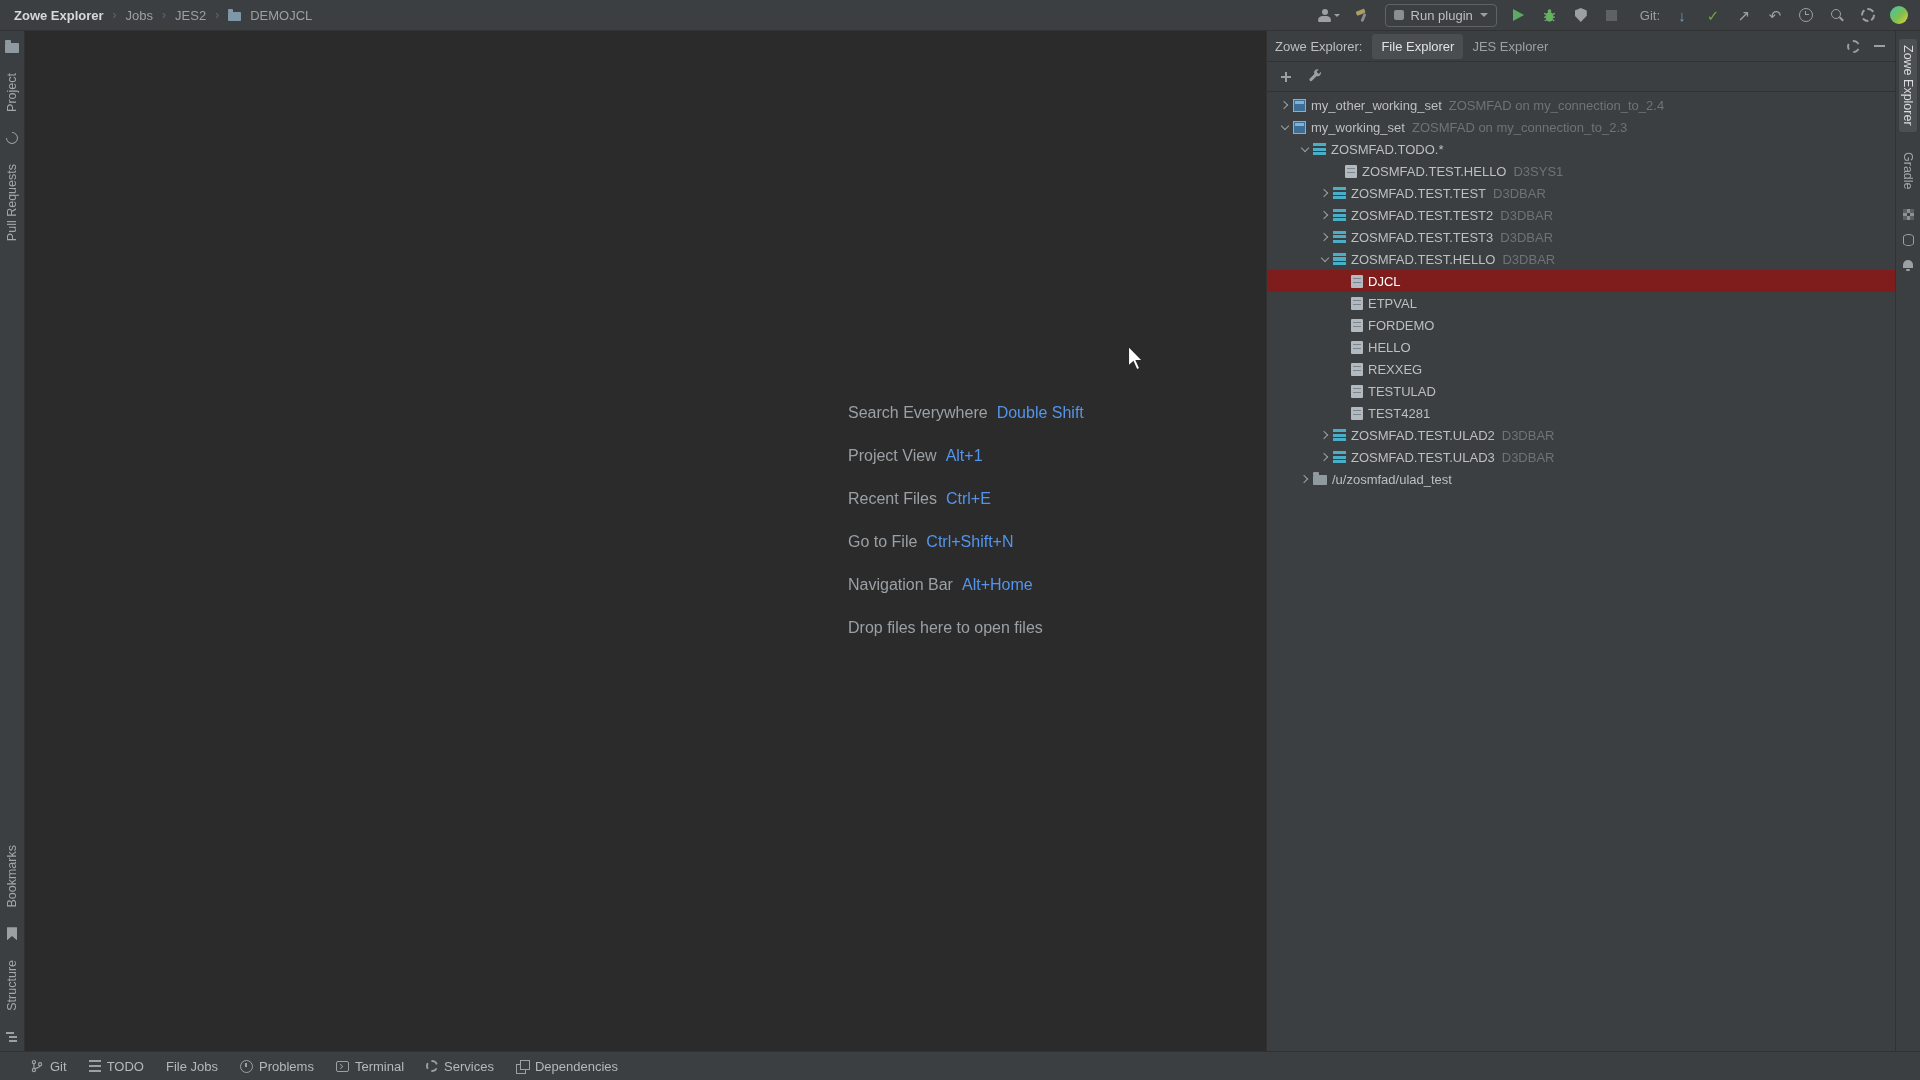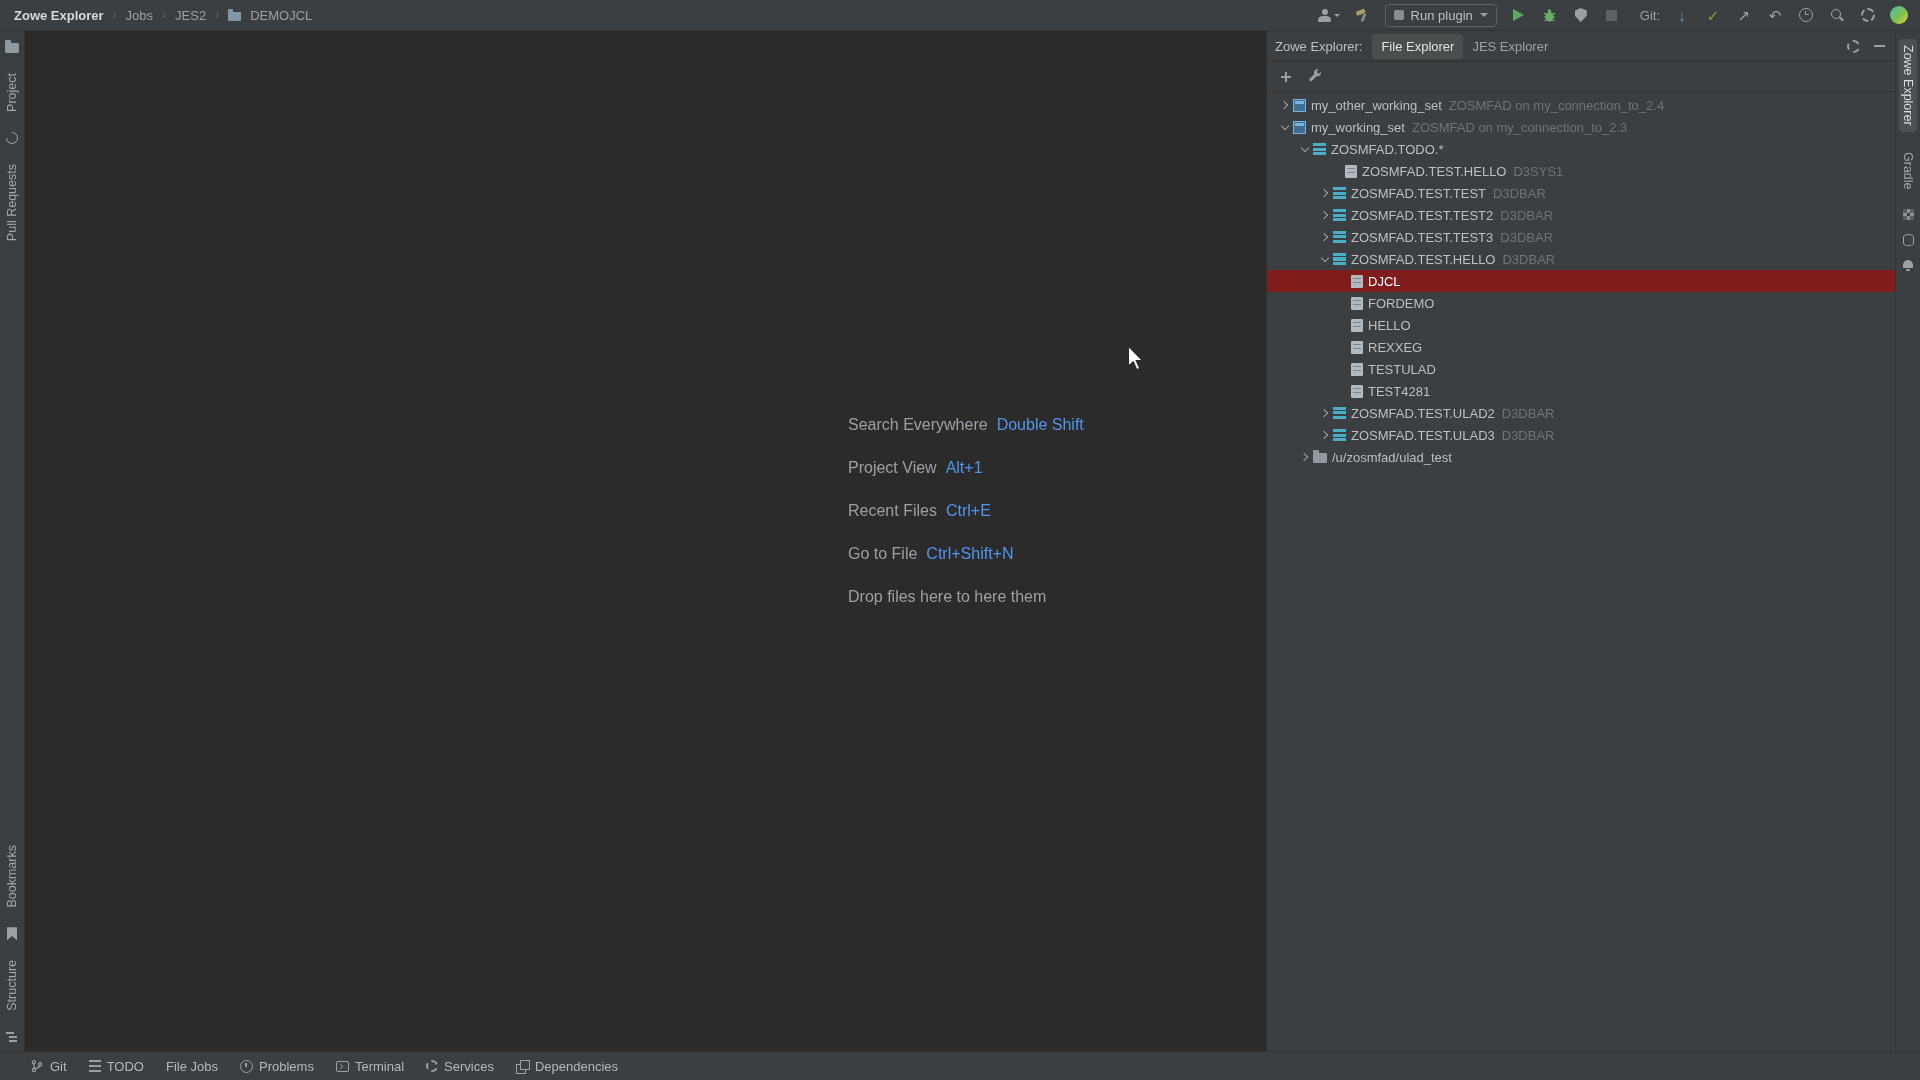--- a/index.html
+++ b/index.html
@@ -63,21 +63,21 @@
                            box-shadow:3px 4px #9da0a3,3px 8px #9da0a3;}
   .grid-sicon{width:11px;height:11px;background:
       linear-gradient(90deg,#9da0a3 4px,transparent 4px 7px,#9da0a3 7px),
       linear-gradient(#9da0a3 4px,transparent 4px 7px,#9da0a3 7px);background-blend-mode:multiply;opacity:.85;}
   .db-sicon{width:11px;height:12px;border:1.5px solid #9da0a3;border-radius:50% 50% 50% 50%/25% 25% 25% 25%;}
   .bell-sicon{width:10px;height:8px;background:#9da0a3;border-radius:5px 5px 0 0;position:relative;}
   .bell-sicon::after{content:"";position:absolute;left:3px;bottom:-3px;width:4px;height:2px;border-radius:2px;background:#9da0a3;}
 
   
   #editor{position:absolute;left:25px;top:31px;width:1241px;height:1020px;background:#2b2b2b;}
-  #shortcut-panel{position:absolute;left:823px;top:372px;}
+  #shortcut-panel{position:absolute;left:823px;top:360px;}
   .sc-row{height:43px;display:flex;align-items:center;font-size:16px;}
   .sc-label{color:#9ba0a5;}
   .sc-keys{color:#5394ec;margin-left:9px;}
   .sc-hint{color:#9ba0a5;}
 
   
   #cursor{position:absolute;left:1126px;top:346px;}
 
   
   #tool-window{position:absolute;left:1266px;top:31px;width:629px;height:1020px;background:#3c3f41;border-left:1px solid #323232;}
@@ -240,21 +240,25 @@
       </div>
       <div class="sc-row">
         <span class="sc-label">Recent Files</span>
         <span class="sc-keys">Ctrl+E</span>
       </div>
       <div class="sc-row">
         <span class="sc-label">Go to File</span>
         <span class="sc-keys">Ctrl+Shift+N</span>
       </div>
       <div class="sc-row">
-        <span class="sc-hint">Drop files here to here them</span>
+        <span class="sc-label">Navigation Bar</span>
+        <span class="sc-keys">Alt+Home</span>
+      </div>
+      <div class="sc-row">
+        <span class="sc-hint">Drop files here to open files</span>
       </div>
     </div>
   </div>
 
   <svg id="cursor" width="22" height="26" viewBox="0 0 14 18">
     <polygon points="1,0 1,14 4.4,11 6.8,16.5 9,15.5 6.6,10.2 11,10.2" fill="#ffffff" stroke="#2b2b2b" stroke-width="1"></polygon>
   </svg>
 
   <div id="tool-window">
     <div id="tw-header">
@@ -327,20 +331,24 @@
         <span class="ticon ds"></span>
         <span class="tlabel">ZOSMFAD.TEST.HELLO</span>
         <span class="tsuffix">D3DBAR</span>
       </div>
 
       <div class="row lvl3 selected">
         <span class="ticon mem"></span>
         <span class="tlabel">DJCL</span>
       </div>
 
+      <div class="row lvl3">
+        <span class="ticon mem"></span>
+        <span class="tlabel">ETPVAL</span>
+      </div>
 
       <div class="row lvl3">
         <span class="ticon mem"></span>
         <span class="tlabel">FORDEMO</span>
       </div>
 
       <div class="row lvl3">
         <span class="ticon mem"></span>
         <span class="tlabel">HELLO</span>
       </div>

